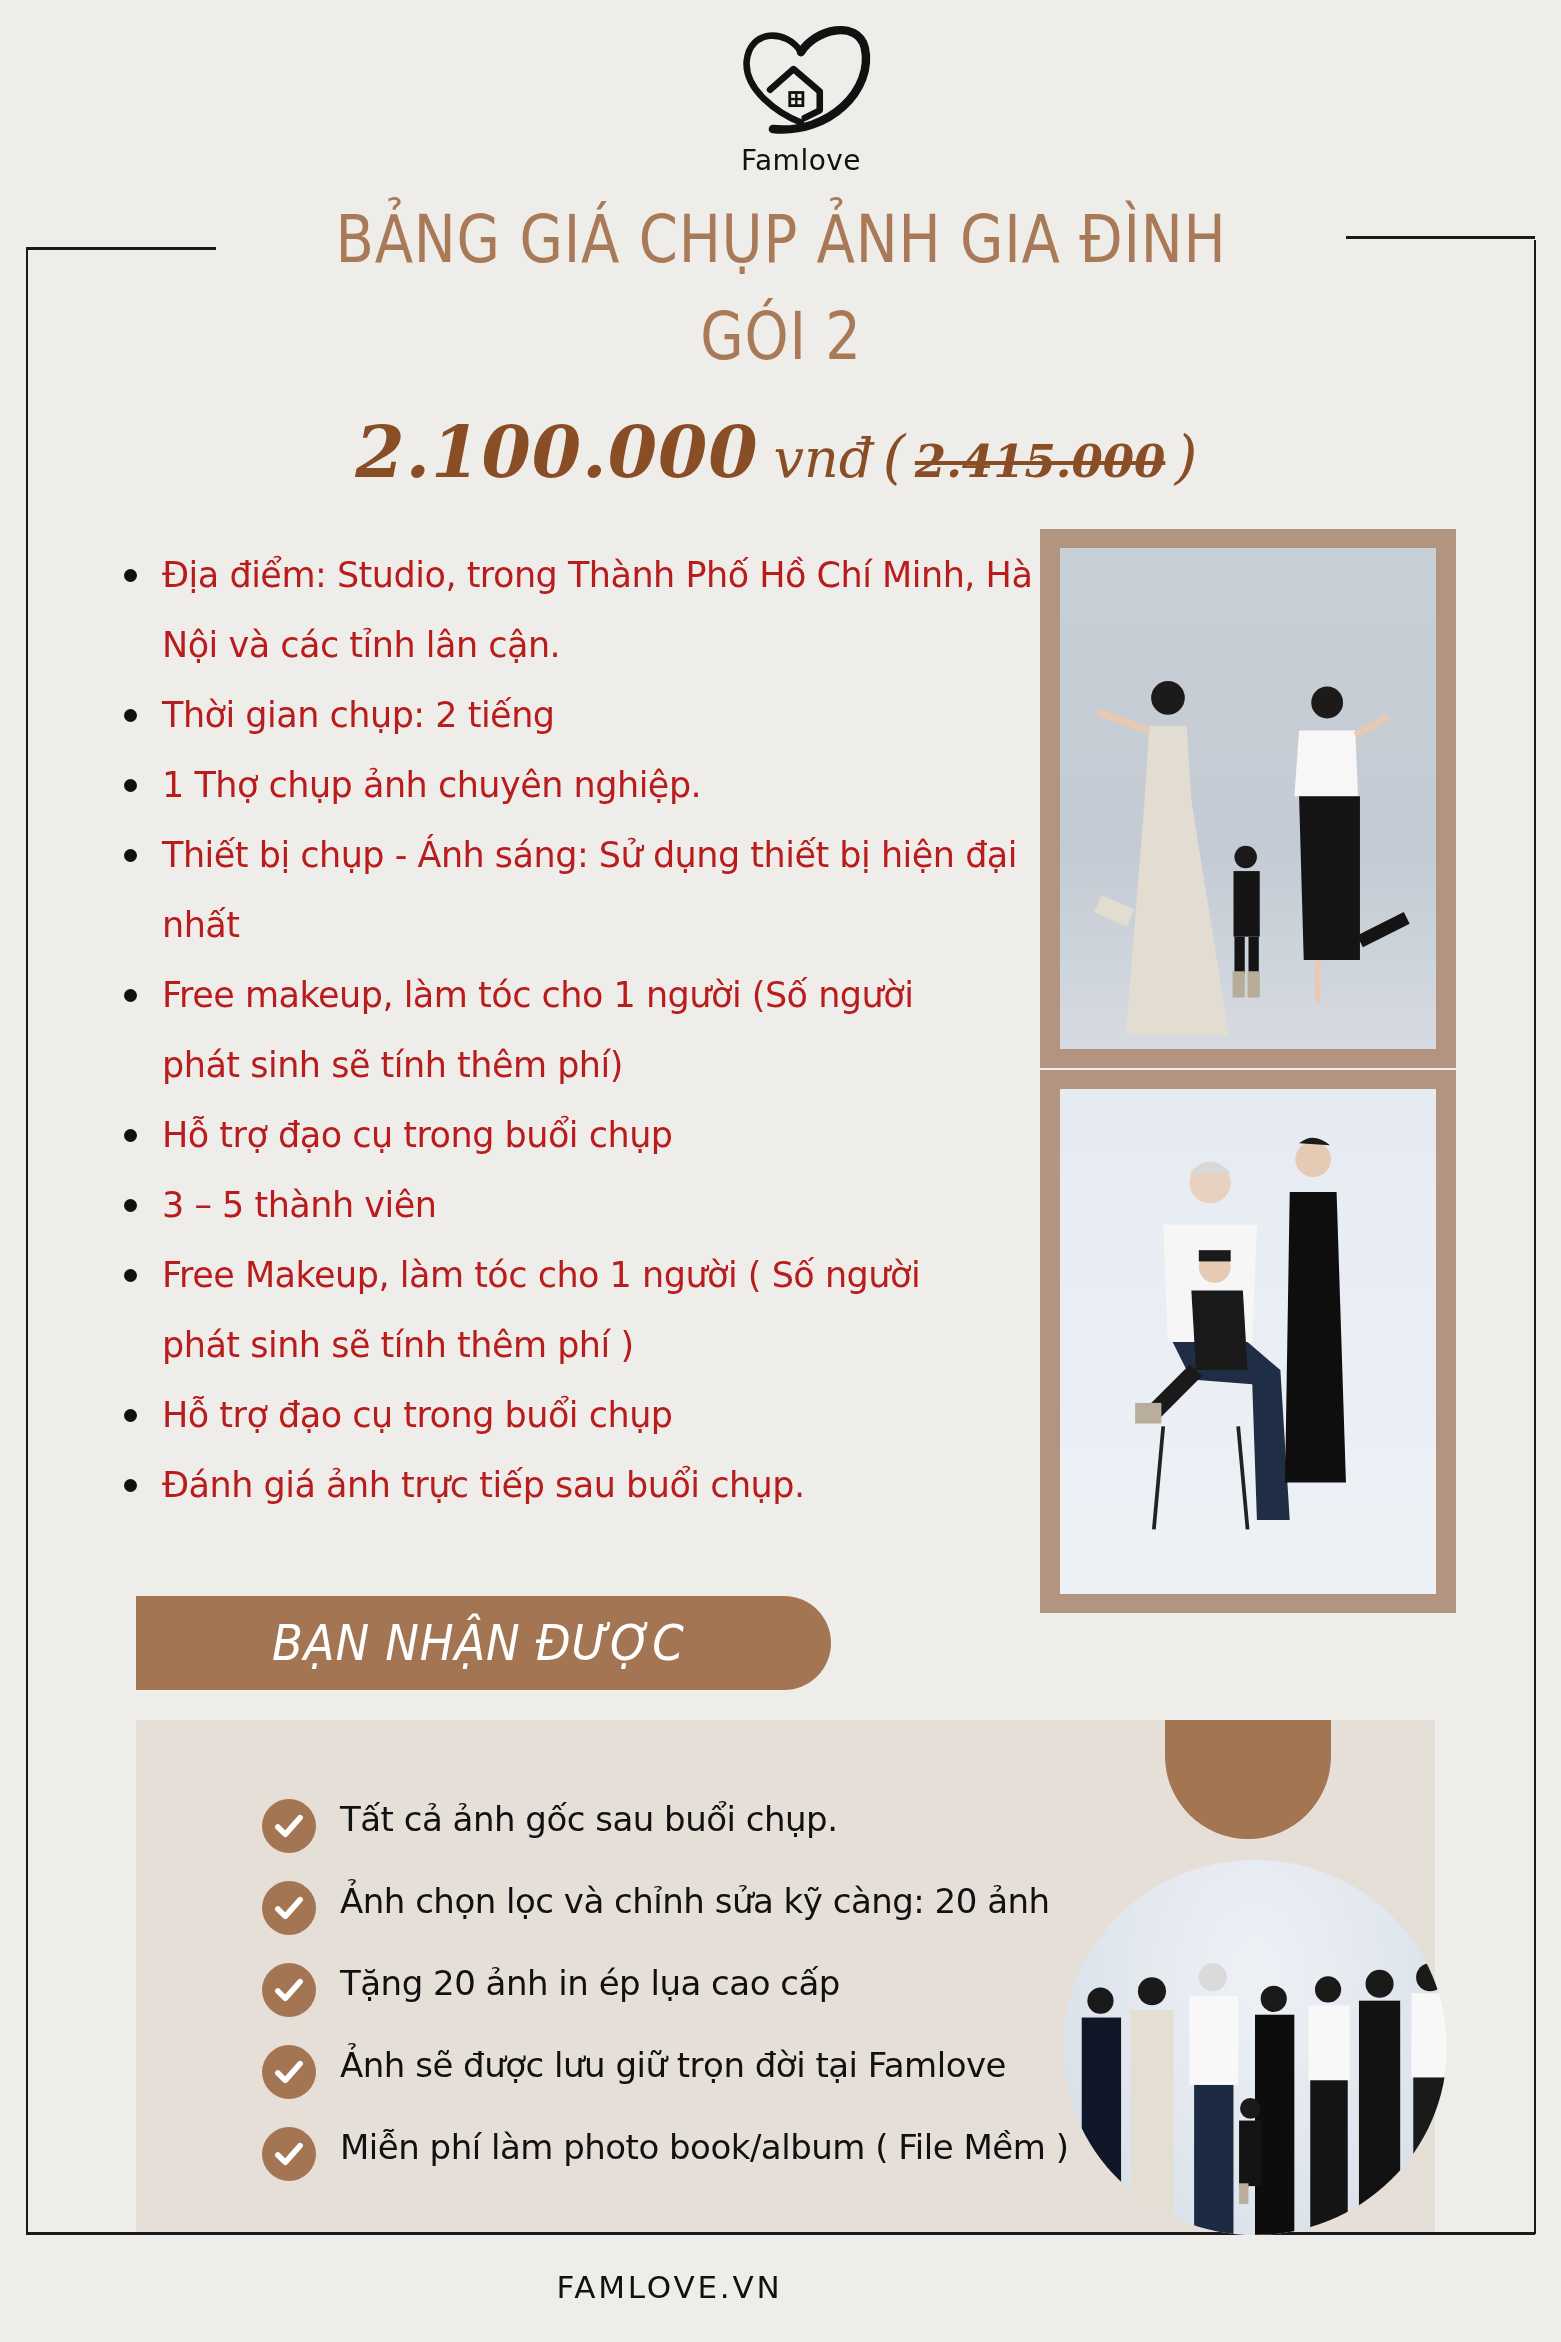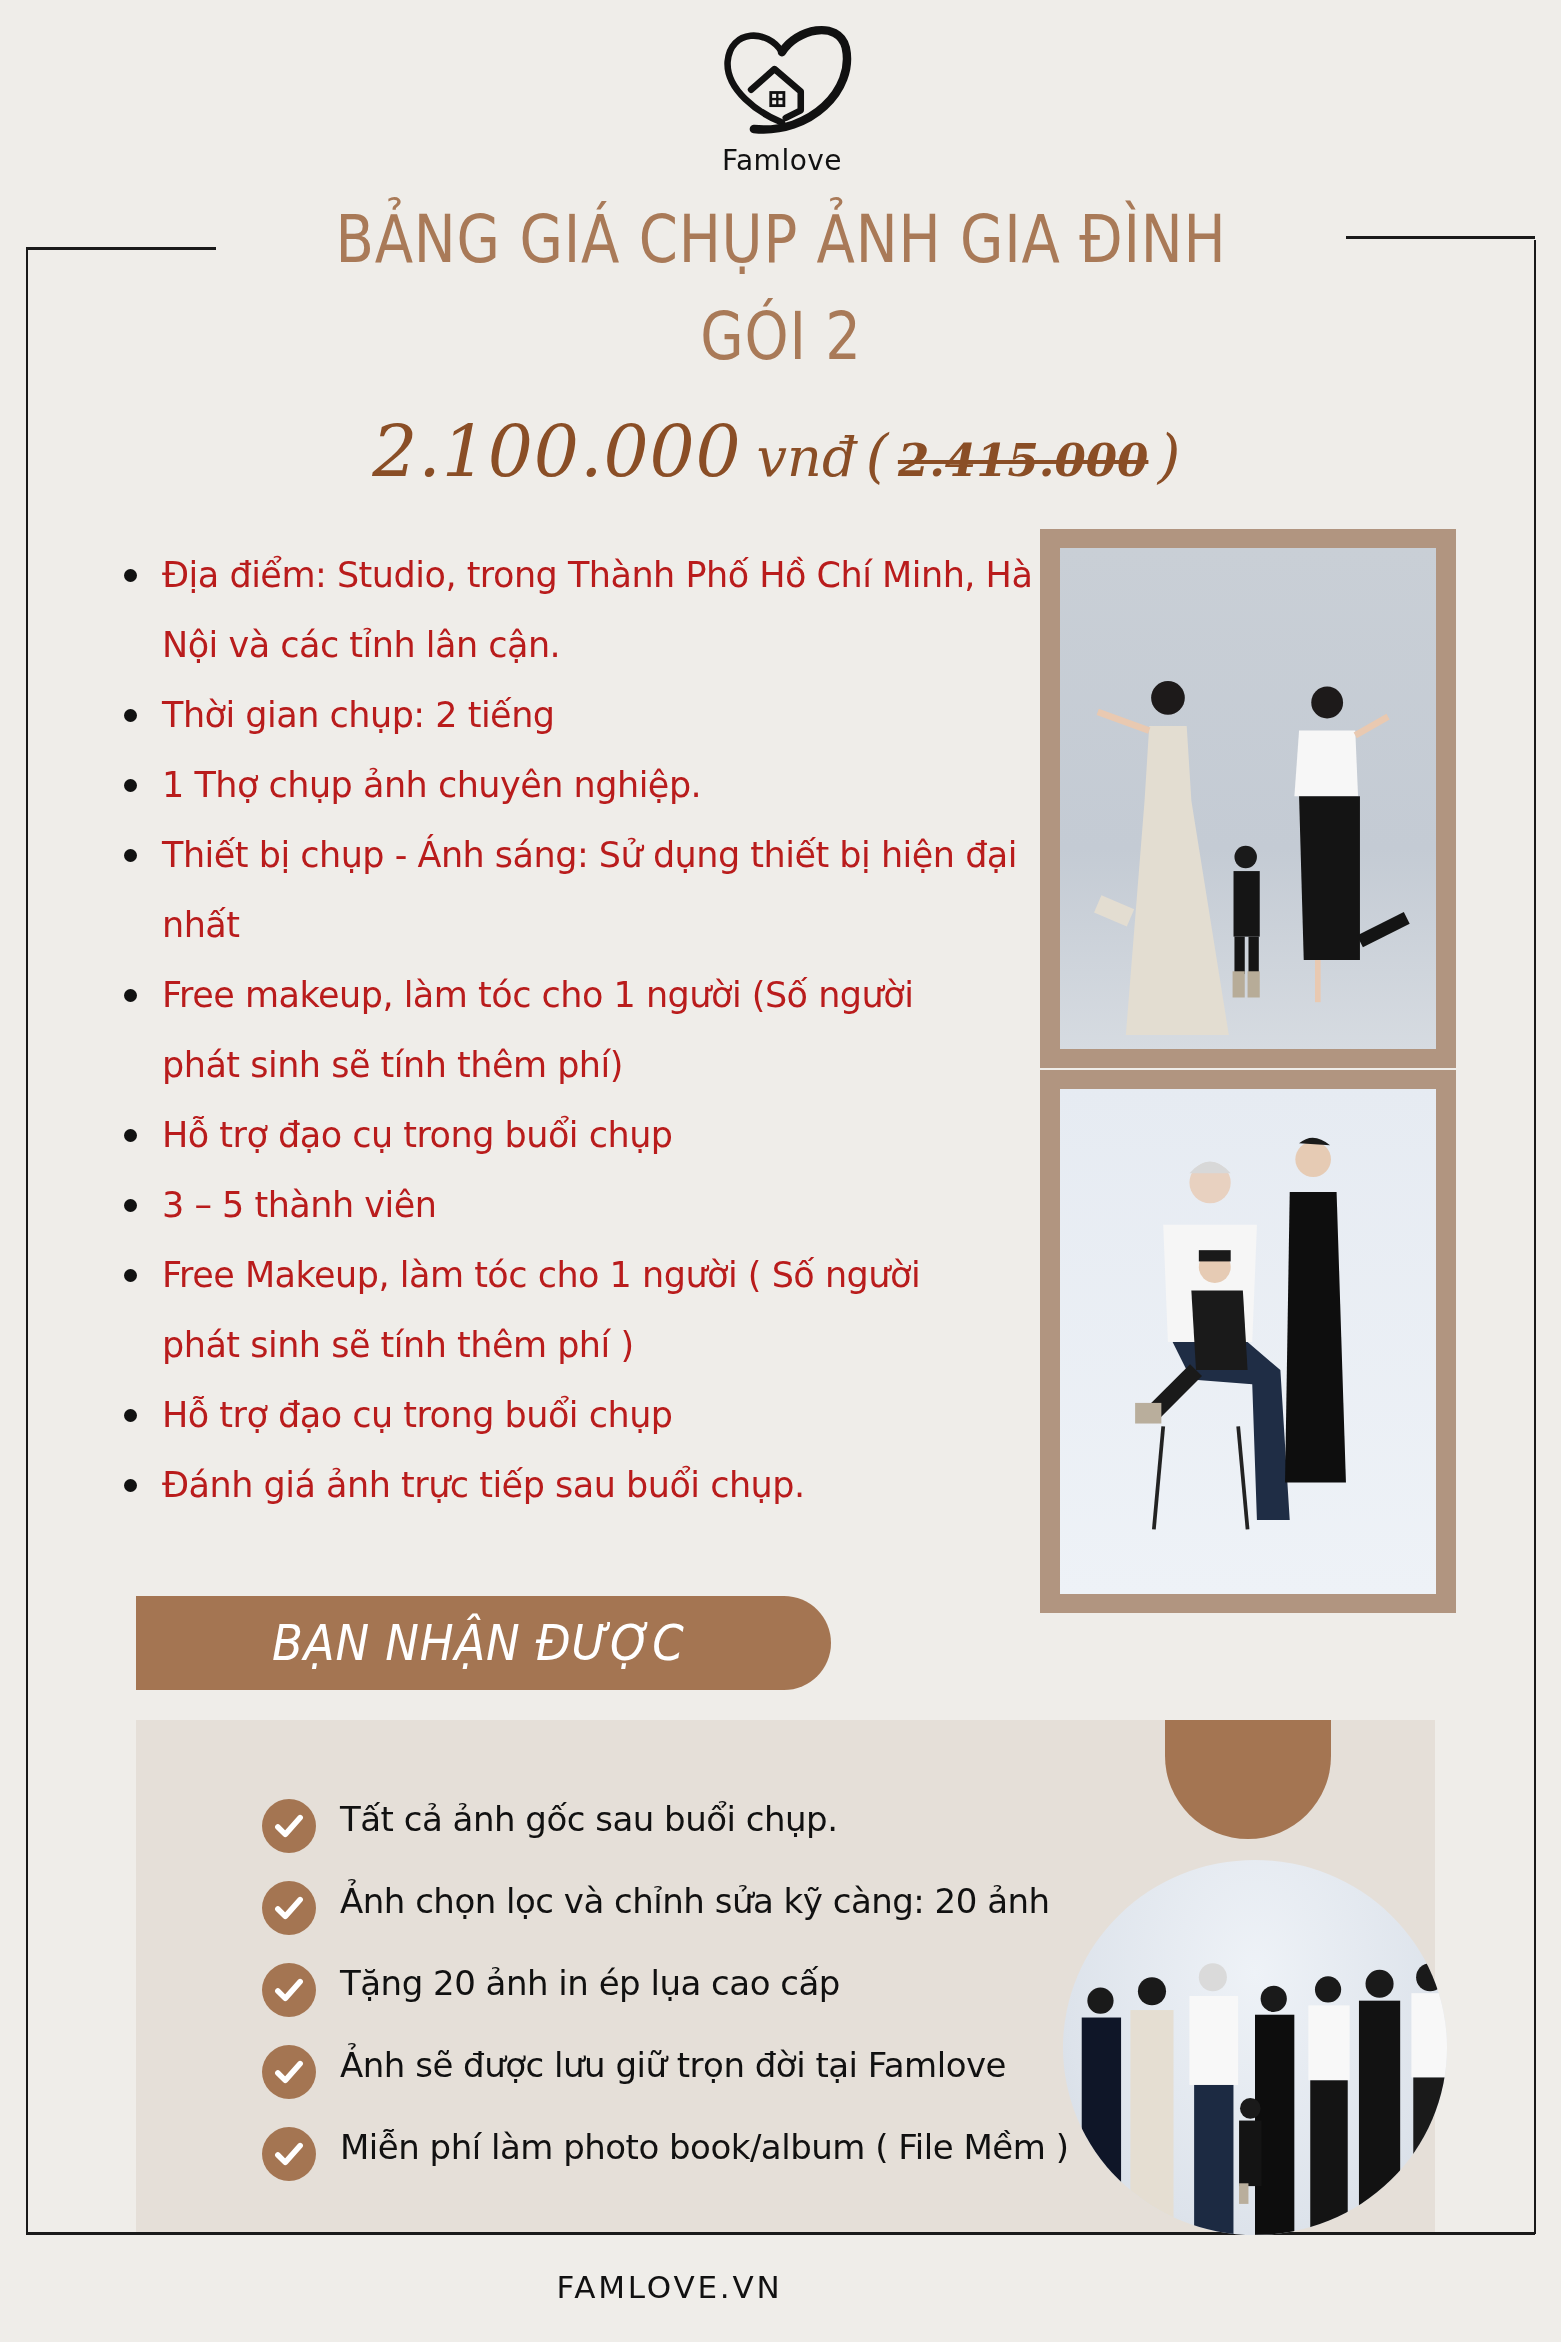--- a/index.html
+++ b/index.html
@@ -5,21 +5,21 @@
     html, body { margin: 0; padding: 0; }
     body {
       width: 1562px; height: 2342px; position: relative; overflow: hidden;
       background: #EFEDE9;
       font-family: "Liberation Sans", "DejaVu Sans", sans-serif;
       color: #111;
     }
     .abs { position: absolute; }
 
     
-    .logo { left: 707px; top: 24px; width: 150px; height: 159px; }
+    .logo { left: 726px; top: 24px; width: 150px; height: 159px; }
     .logo svg { position: absolute; left: 0; top: 0; }
     .logo-text {
       position: absolute; left: 0; top: 120px; width: 150px; text-align: center;
       font-family: "DejaVu Sans", sans-serif; font-size: 28px; letter-spacing: 0.5px; color: #111;
     }
 
     
     .line { background: #1a1a1a; position: absolute; }
 
     
@@ -31,21 +31,21 @@
     }
     .title1 { top: 201px; }
     .title2 { top: 298px; }
 
     
     .price-row {
       left: 0; width: 1562px; top: 410px; text-align: center; color: #8A4E26;
       white-space: nowrap;
     }
     .price-main {
-      font-family: "DejaVu Serif", serif; font-weight: normal; font-style: italic;
+      font-family: "DejaVu Serif", serif; font-weight: bold; font-style: italic;
       font-size: 71px; letter-spacing: 0.9px;
     }
     .price-unit {
       font-family: "DejaVu Serif", serif; font-style: italic; font-size: 54px; margin-left: 15px; text-align: center;
     }
     .price-paren {
       font-family: "DejaVu Serif", serif; font-style: italic; font-size: 58px; margin: 0 9.4px;
     }
     .price-old {
       font-family: "DejaVu Serif", serif; font-weight: bold; font-style: italic; font-size: 45px;

